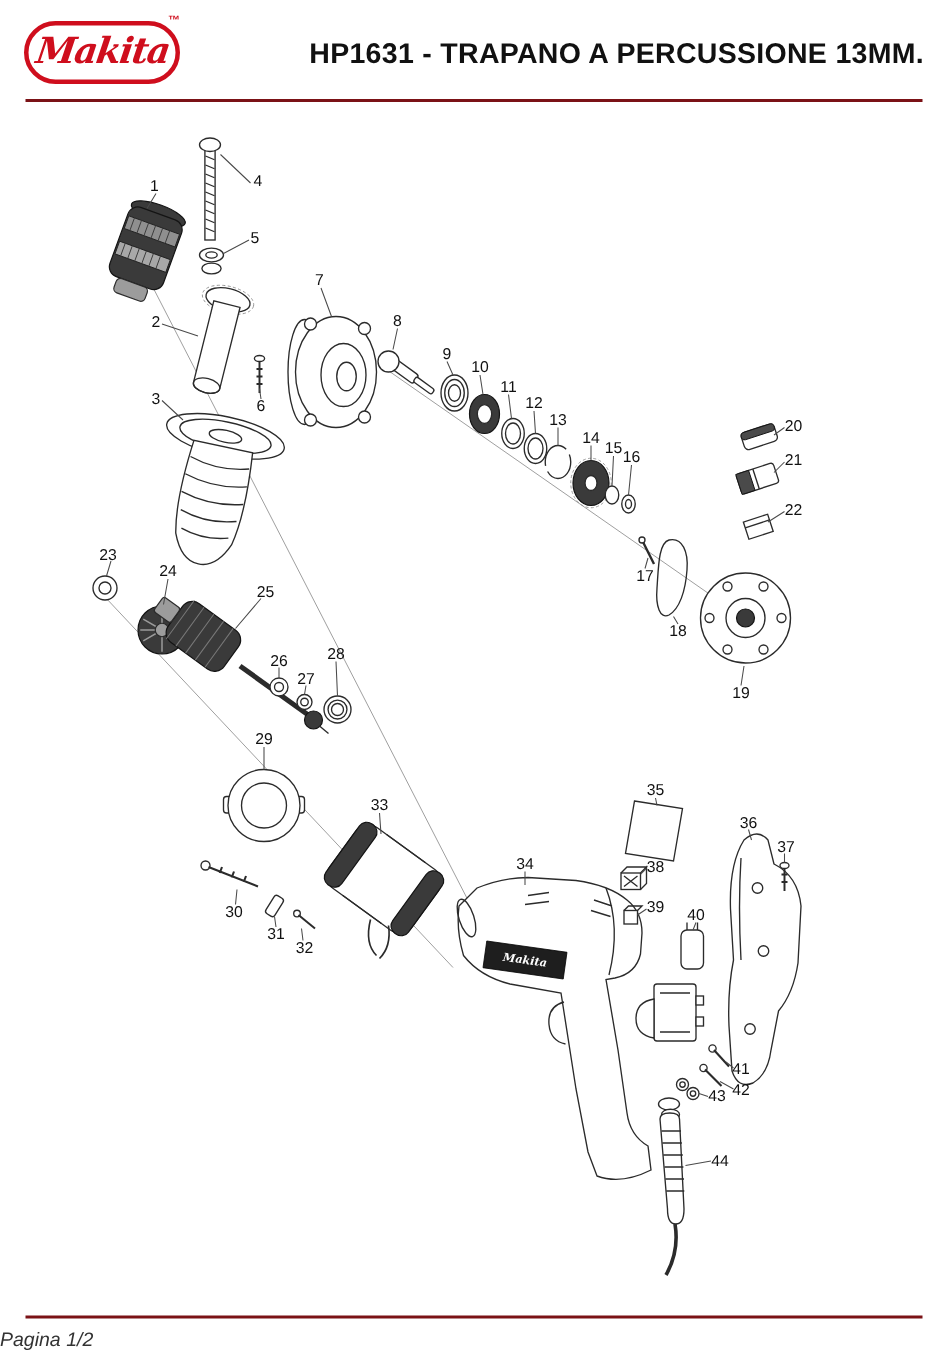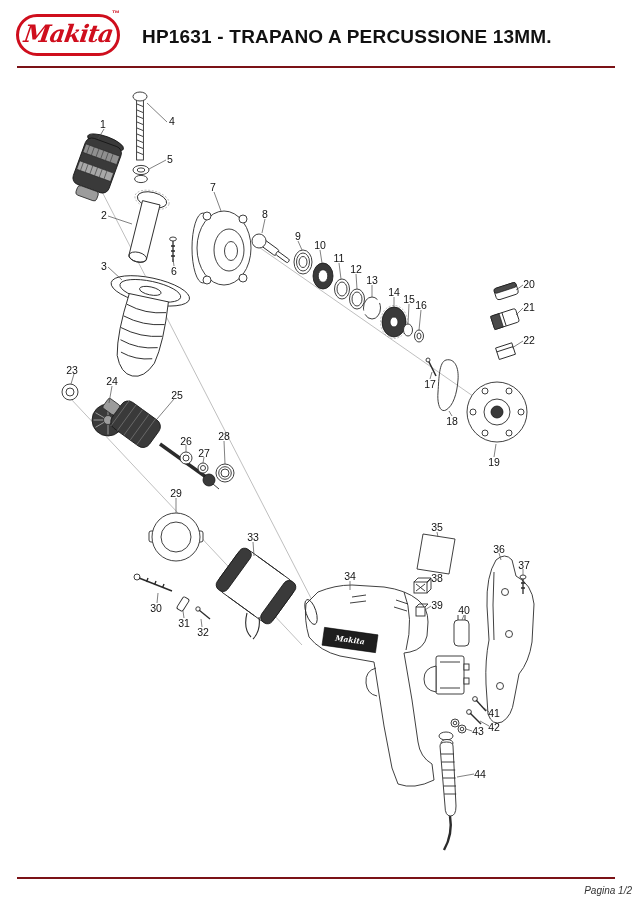--- a/index.html
+++ b/index.html
@@ -18,28 +18,28 @@
     border:3px solid var(--brand-red);border-radius:22px;
     display:flex;align-items:center;justify-content:center;box-sizing:border-box;background:#fff;
   }
   .logo-text{
     font-family:"DejaVu Serif",serif;font-style:italic;font-weight:bold;
     font-size:24px;color:var(--brand-red);transform:skewX(-8deg);line-height:1;padding-bottom:3px;letter-spacing:-1px;
   }
   .logo-tm{position:absolute;right:-3px;top:-8px;font-size:8px;color:var(--brand-red);font-weight:bold;}
   .doc-title{
     position:absolute;left:142px;top:26px;width:474px;
-    font-size:19px;font-weight:bold;color:#111;letter-spacing:.2px;white-space:nowrap;
+    font-size:19px;font-weight:bold;color:#111;letter-spacing:.2px;white-space:nowrap;text-align:right;
   }
   .header-rule{position:absolute;left:17px;right:17px;top:66px;height:2px;background:var(--rule-color);}
   
   .footer-rule{position:absolute;left:17px;right:17px;top:877px;height:2px;background:var(--rule-color);}
   .page-indicator{
-    position:absolute;left:0;right:0;top:885px;text-align:right;
-    font-size:10px;font-style:italic;color:#333;
+    position:absolute;left:0;right:0;top:885px;text-align:left;
+    font-size:13px;font-style:italic;color:#333;
   }
   
   svg.diagram{position:absolute;left:0;top:0;width:632px;height:912px;}
   .ln{stroke:#2b2b2b;stroke-width:0.9;fill:none;}
   .fw{fill:#ffffff;stroke:#2b2b2b;stroke-width:0.9;}
   .fd{fill:#3a3a3a;stroke:#141414;stroke-width:0.8;}
   .fg{fill:#9c9c9c;stroke:#2b2b2b;stroke-width:0.8;}
   .thin{stroke:#8a8a8a;stroke-width:0.55;fill:none;}
   .leader{stroke:#4a4a4a;stroke-width:0.7;fill:none;}
   .callout{font:10.5px "Liberation Sans",sans-serif;fill:#111;text-anchor:middle;dominant-baseline:central;}

